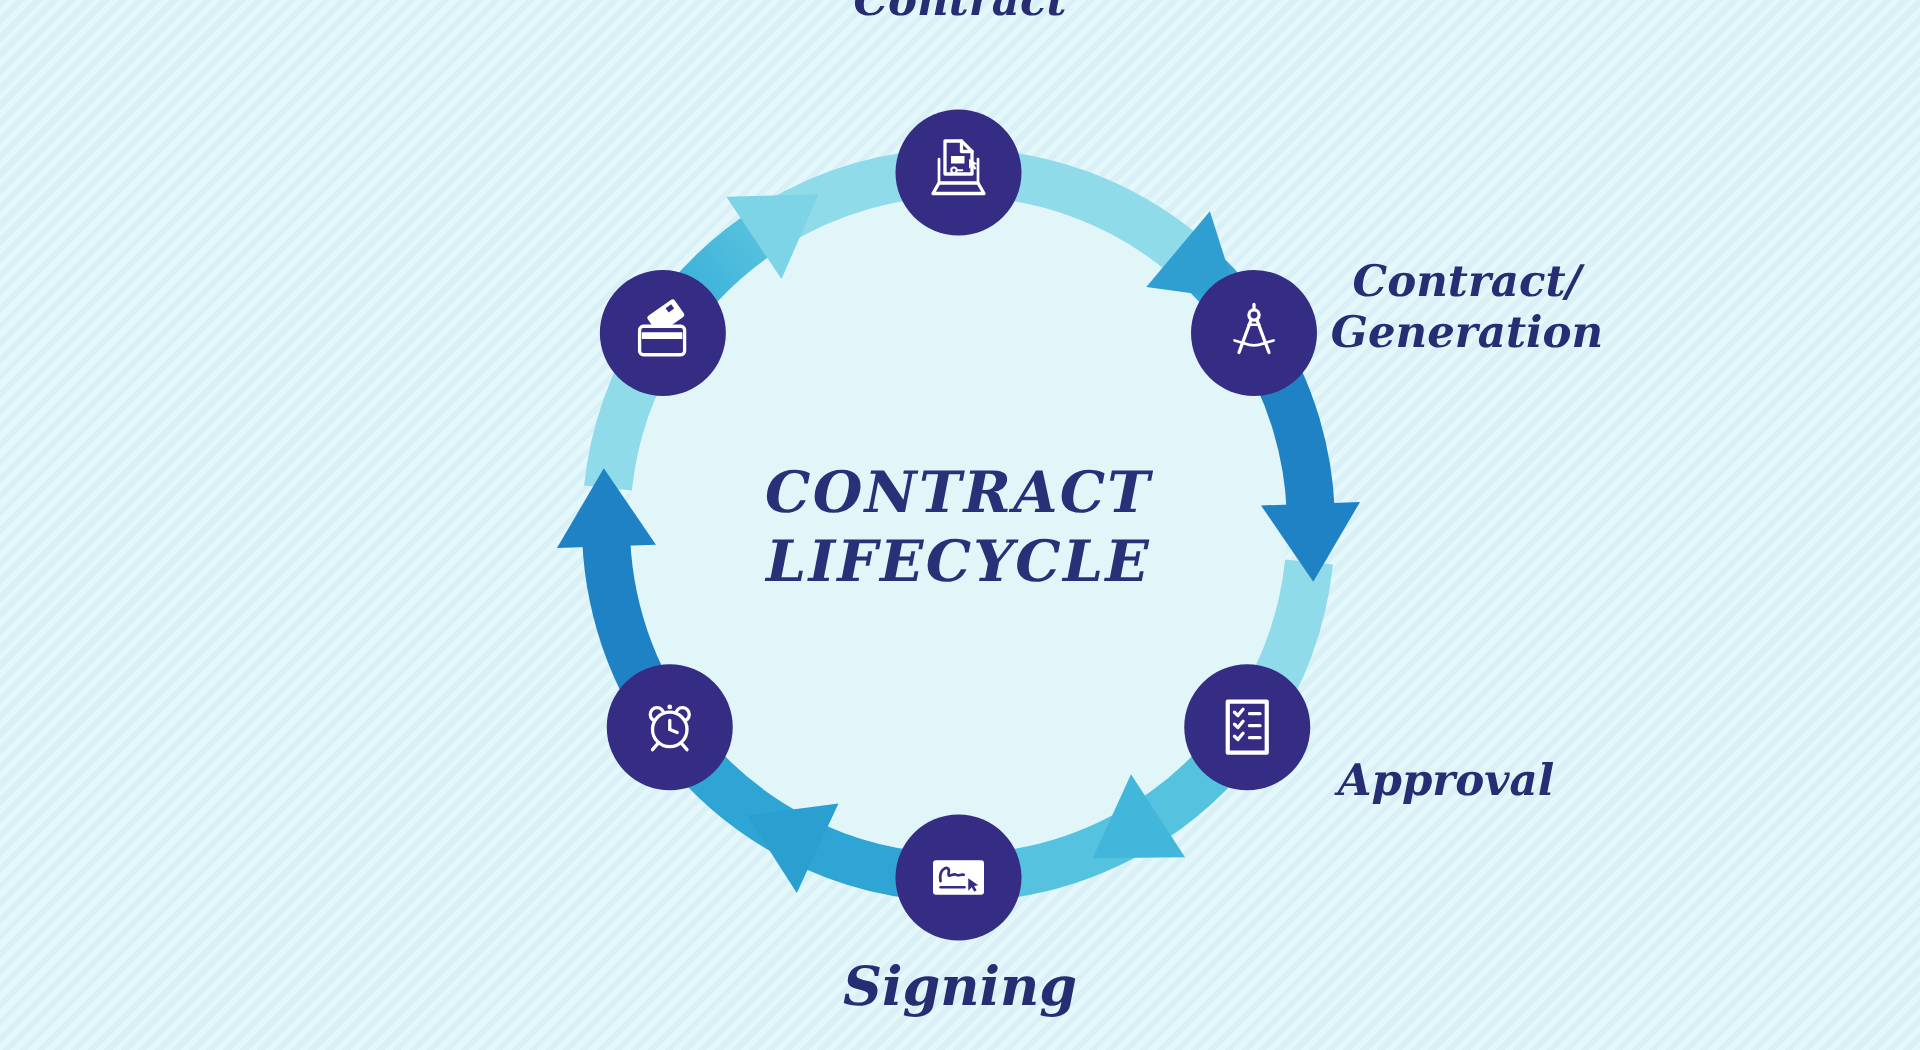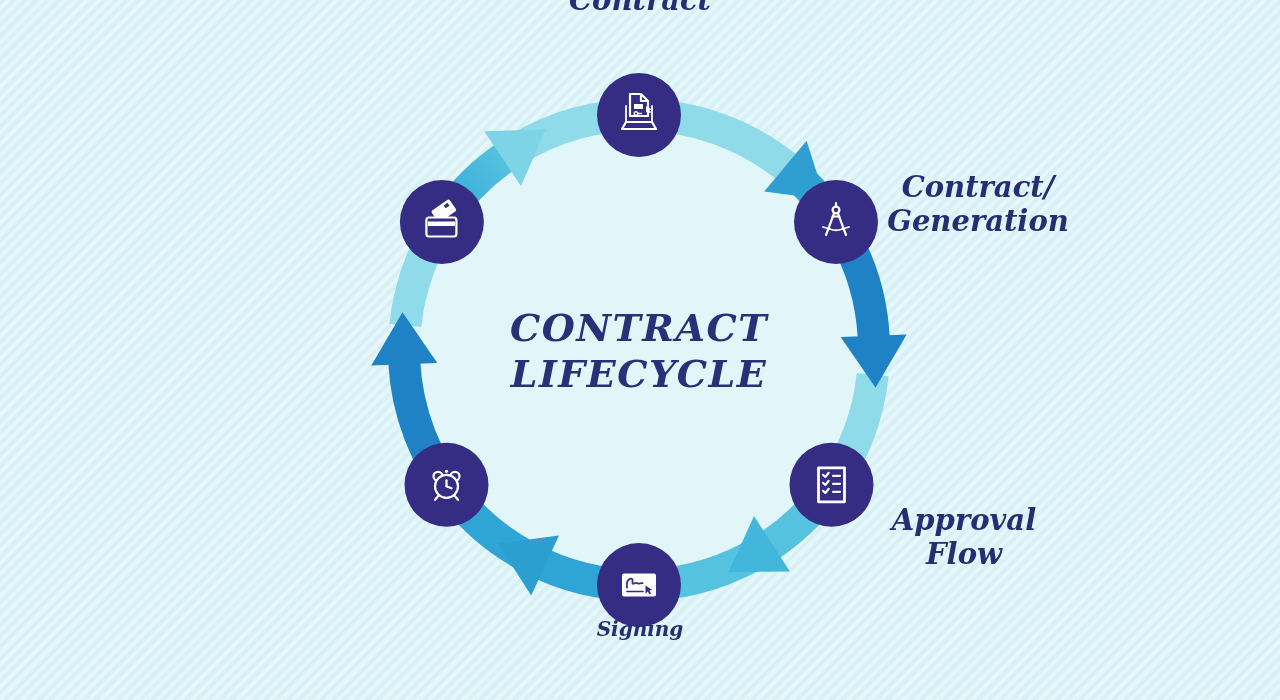--- a/index.html
+++ b/index.html
@@ -161,24 +161,23 @@
     <span>Contract</span>
   </div>
 
   <div class="stage-label" style="left:818px; top:170px;">
     <span>Contract/</span>
     <span>Generation</span>
   </div>
 
   <div class="stage-label" style="left:804px; top:479px;margin-top:24px;">
     <span>Approval</span>
-    <span>Flow</span>
   </div>
 
-  <div class="stage-label" style="left:480px; top:612px; font-size:20px;">
+  <div class="stage-label" style="left:480px; top:641px; font-size:36px;">
     <span>Signing</span>
     <span></span>
   </div>
 
   <div class="stage-label" style="left:116px; top:461px;">
   </div>
 
   <div class="stage-label" style="left:113px; top:170px;">
   </div>
 

